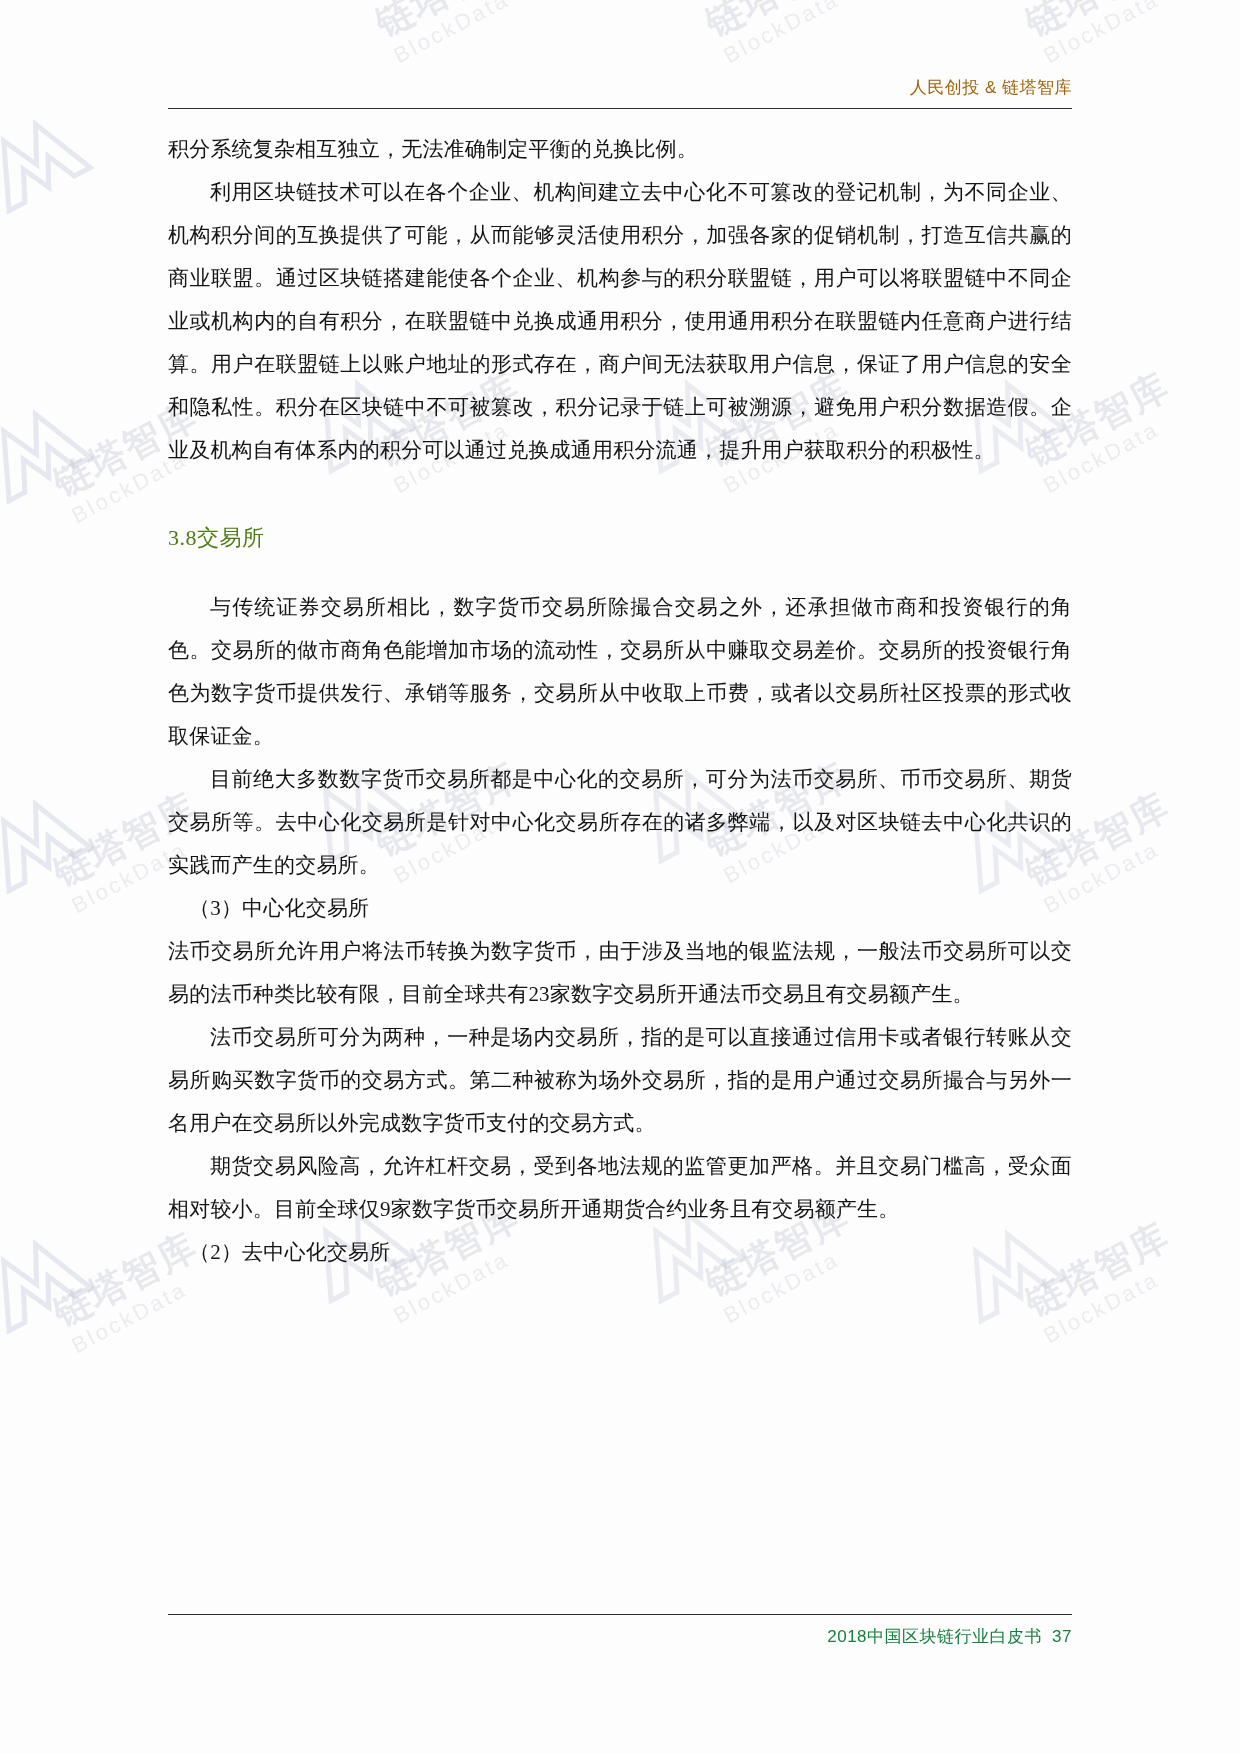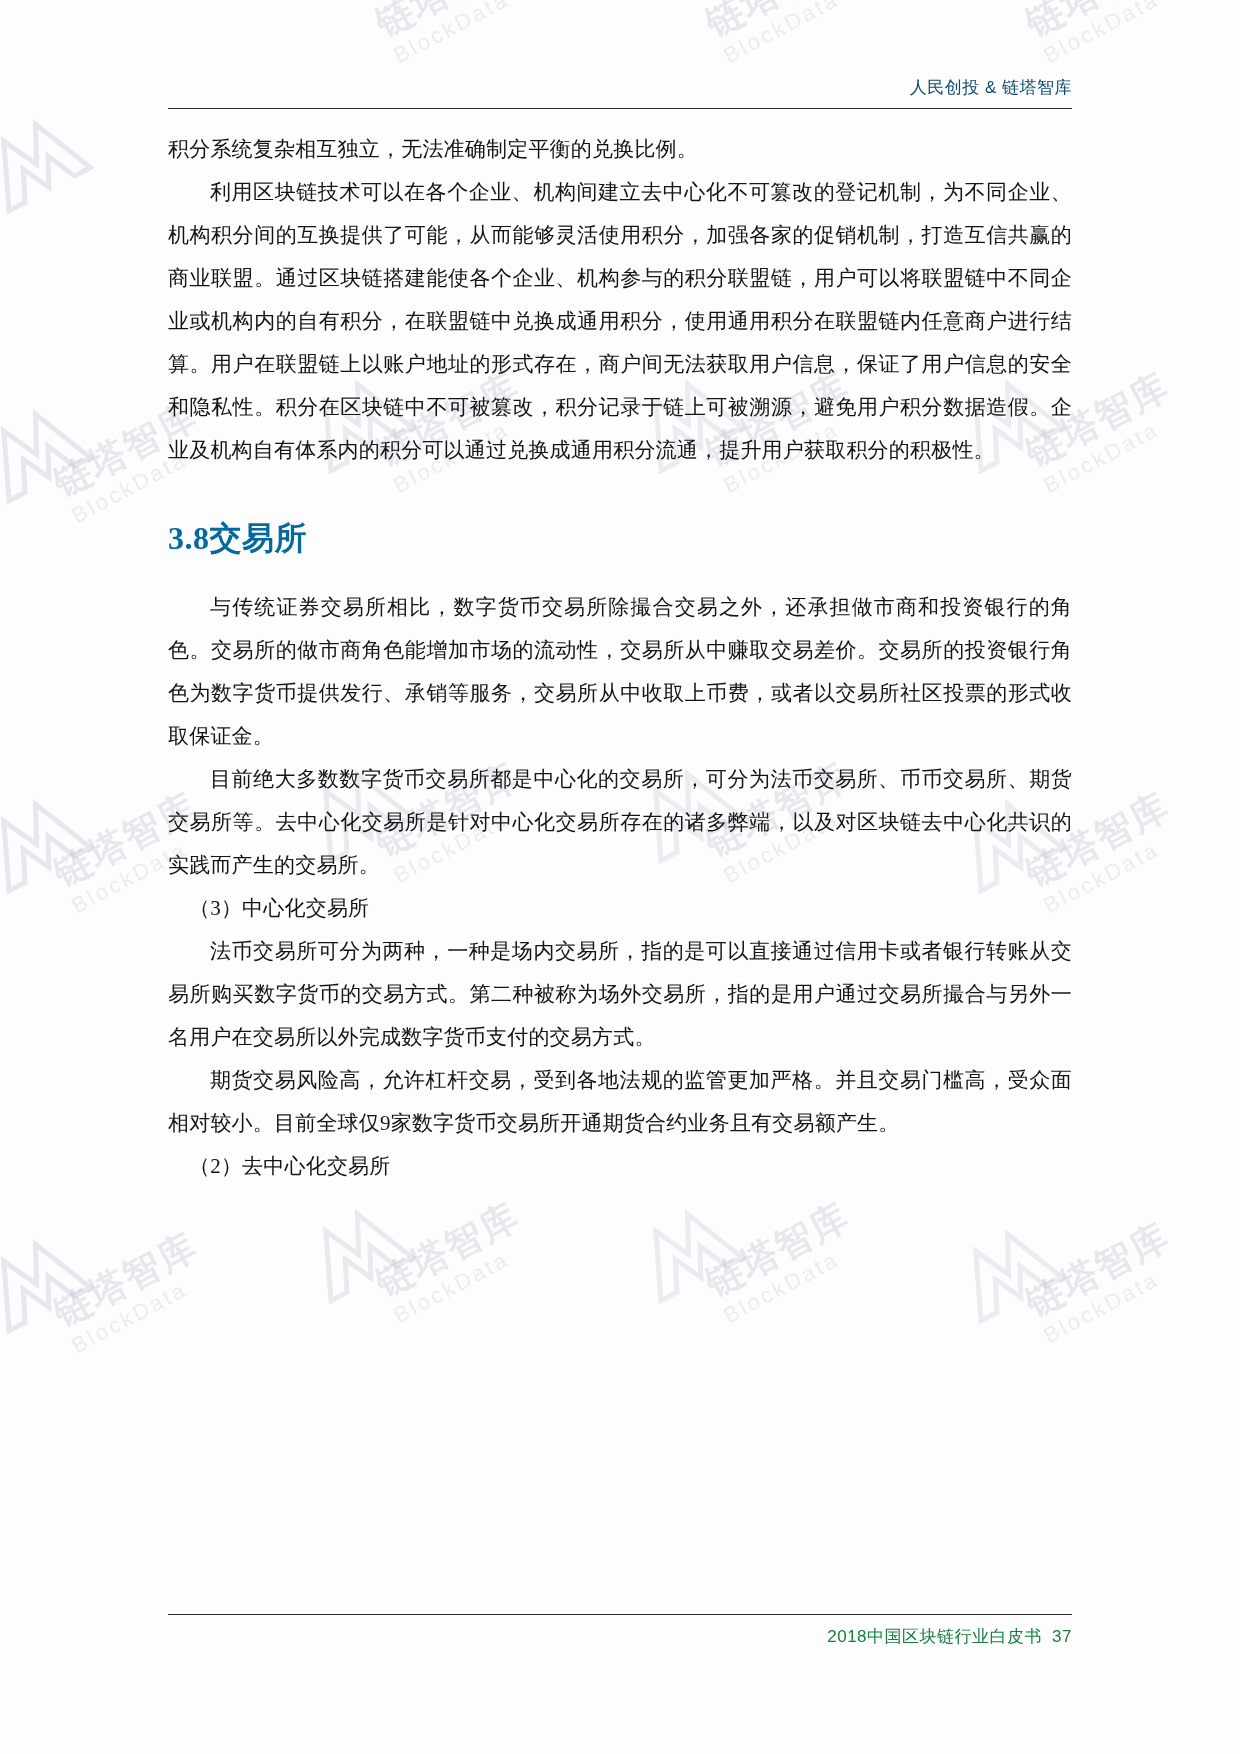--- a/index.html
+++ b/index.html
@@ -68,21 +68,21 @@
     position: absolute;
     left: 168px;
     right: 168px;
     top: 76px;
     z-index: 2;
   }
   .page-header .header-text {
     text-align: right;
     font-family: "Liberation Sans", "DejaVu Sans", sans-serif;
     font-size: 17px;
-    color: #0c4a6e;
+    color: #a16207;
     letter-spacing: 0.5px;
     padding-bottom: 9px;
   }
   .page-header .header-rule {
     height: 1px;
     background: #2e2e2e;
     width: 100%;
   }
 
   
@@ -130,25 +130,25 @@
   }
   p.indent {
     text-indent: 2em;
   }
   p.hang {
     text-indent: 1em;
   }
 
   h2.section-heading {
     margin: 44px 0 26px 0;
-    font-size: 32px;
-    font-weight: 700;
+    font-size: 22px;
+    font-weight: 400;
     line-height: 44px;
     letter-spacing: 0.5px;
-    color: #0369a1;
+    color: #4d7c0f;
   }
 </style>
 </head>
 <body>
 
 <div class="page">
 
   <div class="watermark-layer">
 
     <div class="wm-logo" style="left:-30px; top:150px;">
@@ -293,20 +293,21 @@
     <p class="para indent">利用区块链技术可以在各个企业、机构间建立去中心化不可篡改的登记机制，为不同企业、机构积分间的互换提供了可能，从而能够灵活使用积分，加强各家的促销机制，打造互信共赢的商业联盟。通过区块链搭建能使各个企业、机构参与的积分联盟链，用户可以将联盟链中不同企业或机构内的自有积分，在联盟链中兑换成通用积分，使用通用积分在联盟链内任意商户进行结算。用户在联盟链上以账户地址的形式存在，商户间无法获取用户信息，保证了用户信息的安全和隐私性。积分在区块链中不可被篡改，积分记录于链上可被溯源，避免用户积分数据造假。企业及机构自有体系内的积分可以通过兑换成通用积分流通，提升用户获取积分的积极性。</p>
 
     <h2 class="section-heading">3.8交易所</h2>
 
     <p class="para indent">与传统证券交易所相比，数字货币交易所除撮合交易之外，还承担做市商和投资银行的角色。交易所的做市商角色能增加市场的流动性，交易所从中赚取交易差价。交易所的投资银行角色为数字货币提供发行、承销等服务，交易所从中收取上币费，或者以交易所社区投票的形式收取保证金。</p>
 
     <p class="para indent">目前绝大多数数字货币交易所都是中心化的交易所，可分为法币交易所、币币交易所、期货交易所等。去中心化交易所是针对中心化交易所存在的诸多弊端，以及对区块链去中心化共识的实践而产生的交易所。</p>
 
     <p class="para hang">（3）中心化交易所</p>
 
+    <p class="para">法币交易所允许用户将法币转换为数字货币，由于涉及当地的银监法规，一般法币交易所可以交易的法币种类比较有限，目前全球共有23家数字交易所开通法币交易且有交易额产生。</p>
 
     <p class="para indent">法币交易所可分为两种，一种是场内交易所，指的是可以直接通过信用卡或者银行转账从交易所购买数字货币的交易方式。第二种被称为场外交易所，指的是用户通过交易所撮合与另外一名用户在交易所以外完成数字货币支付的交易方式。</p>
 
 
     <p class="para indent">期货交易风险高，允许杠杆交易，受到各地法规的监管更加严格。并且交易门槛高，受众面相对较小。目前全球仅9家数字货币交易所开通期货合约业务且有交易额产生。</p>
 
     <p class="para hang">（2）去中心化交易所</p>
 
   </div>
 

